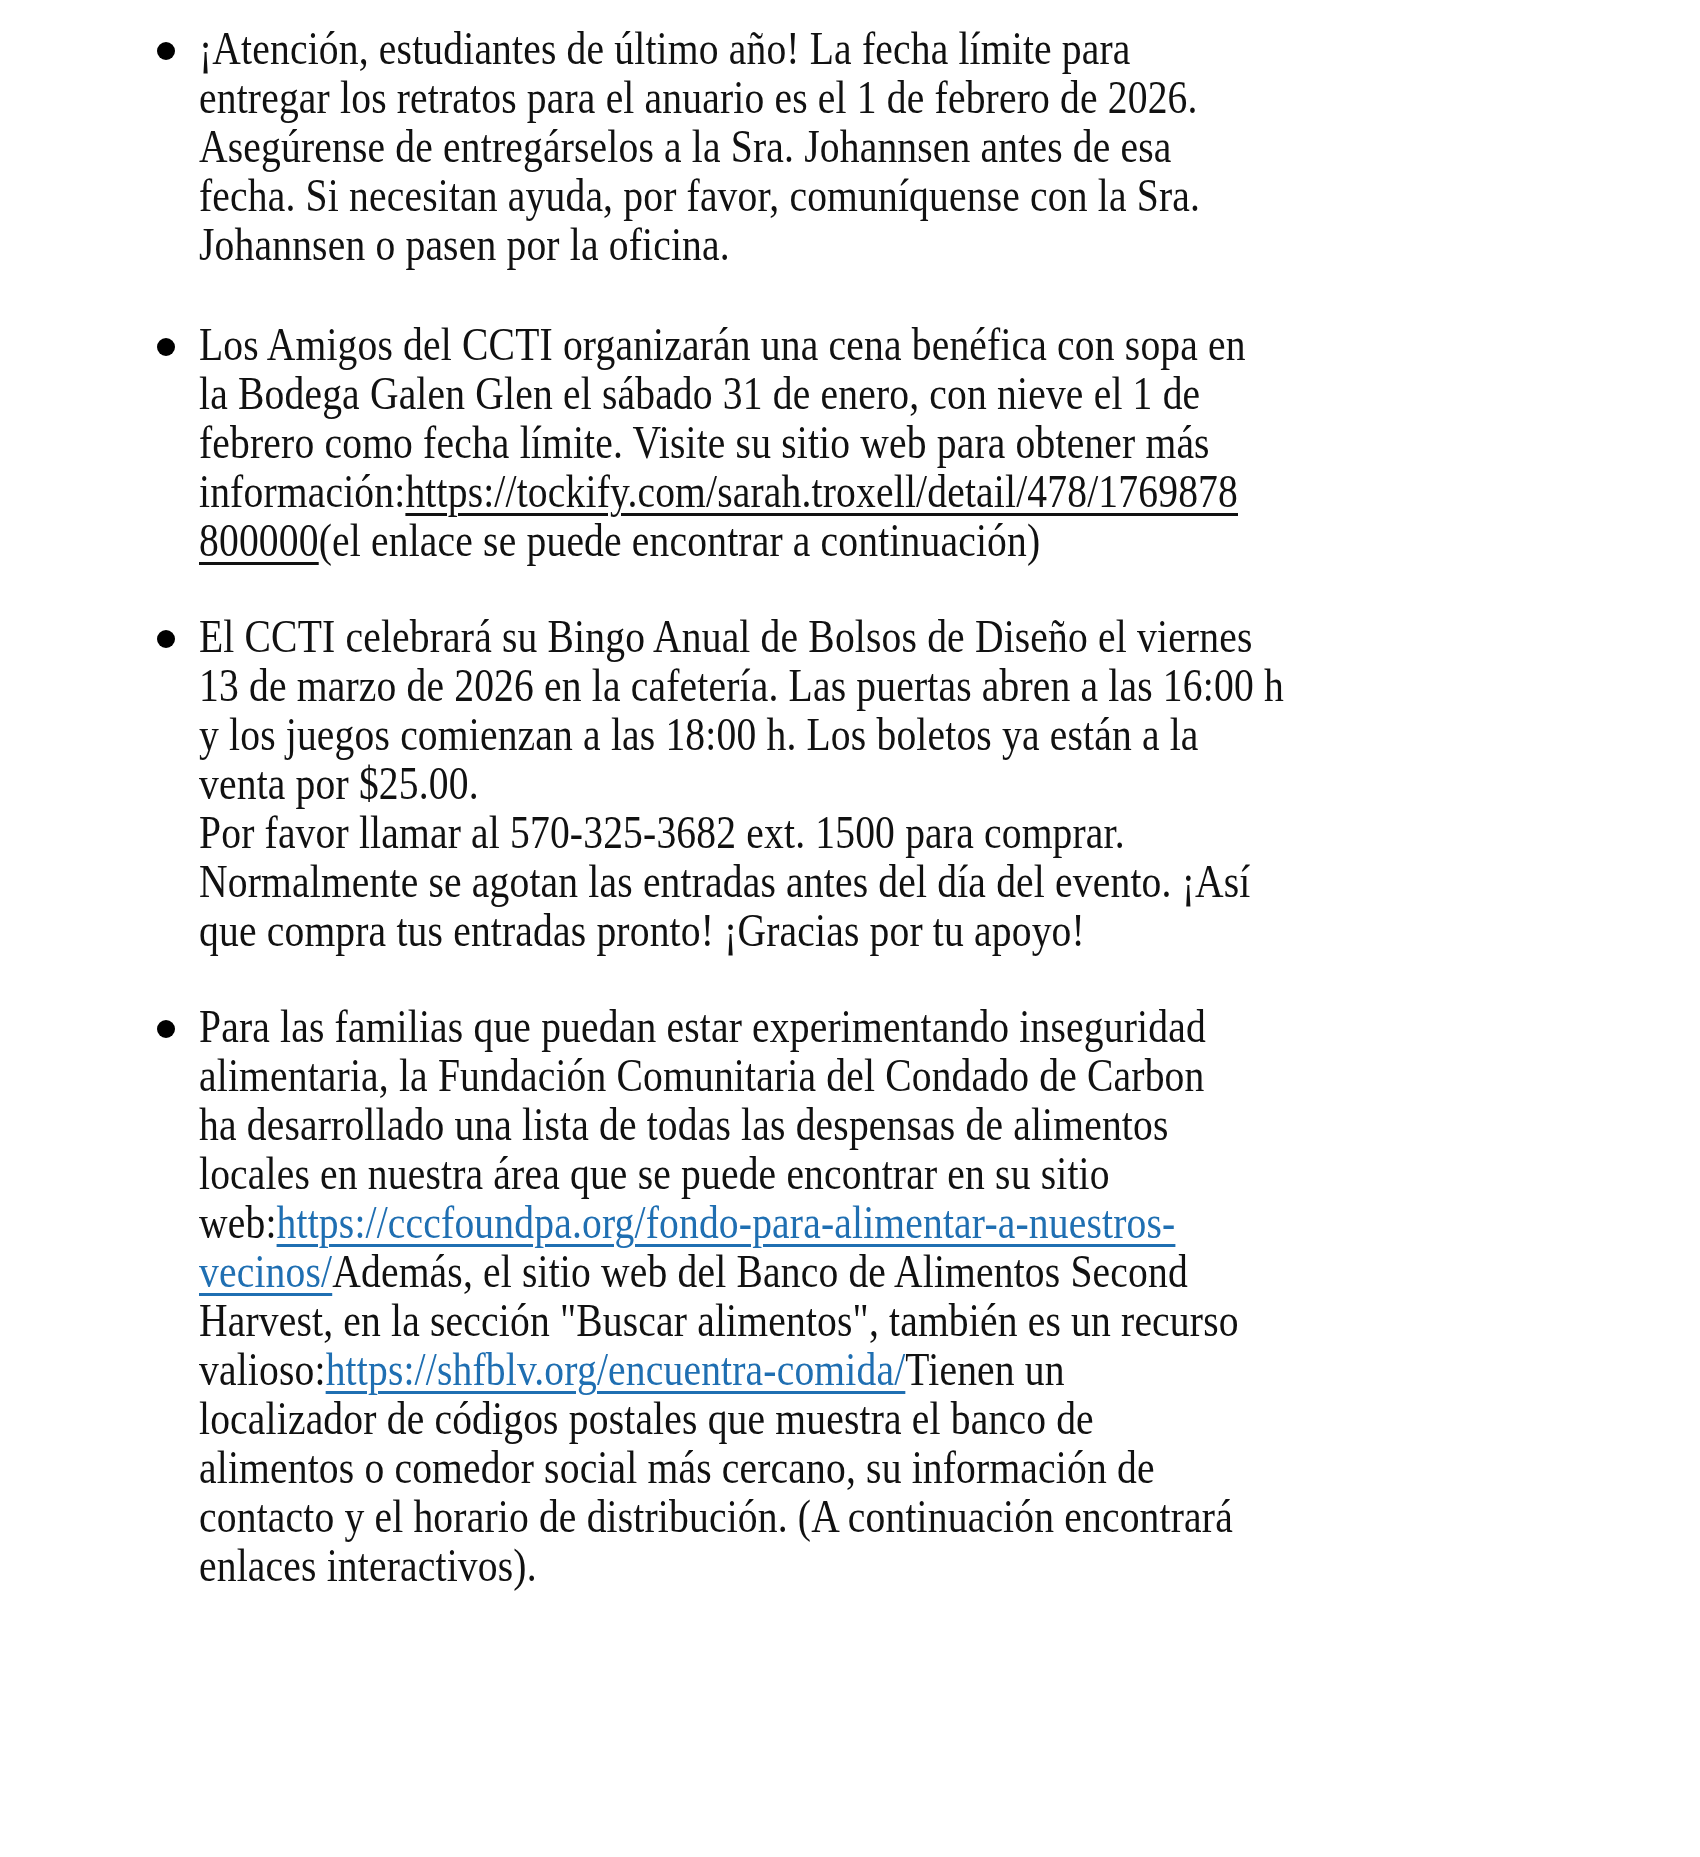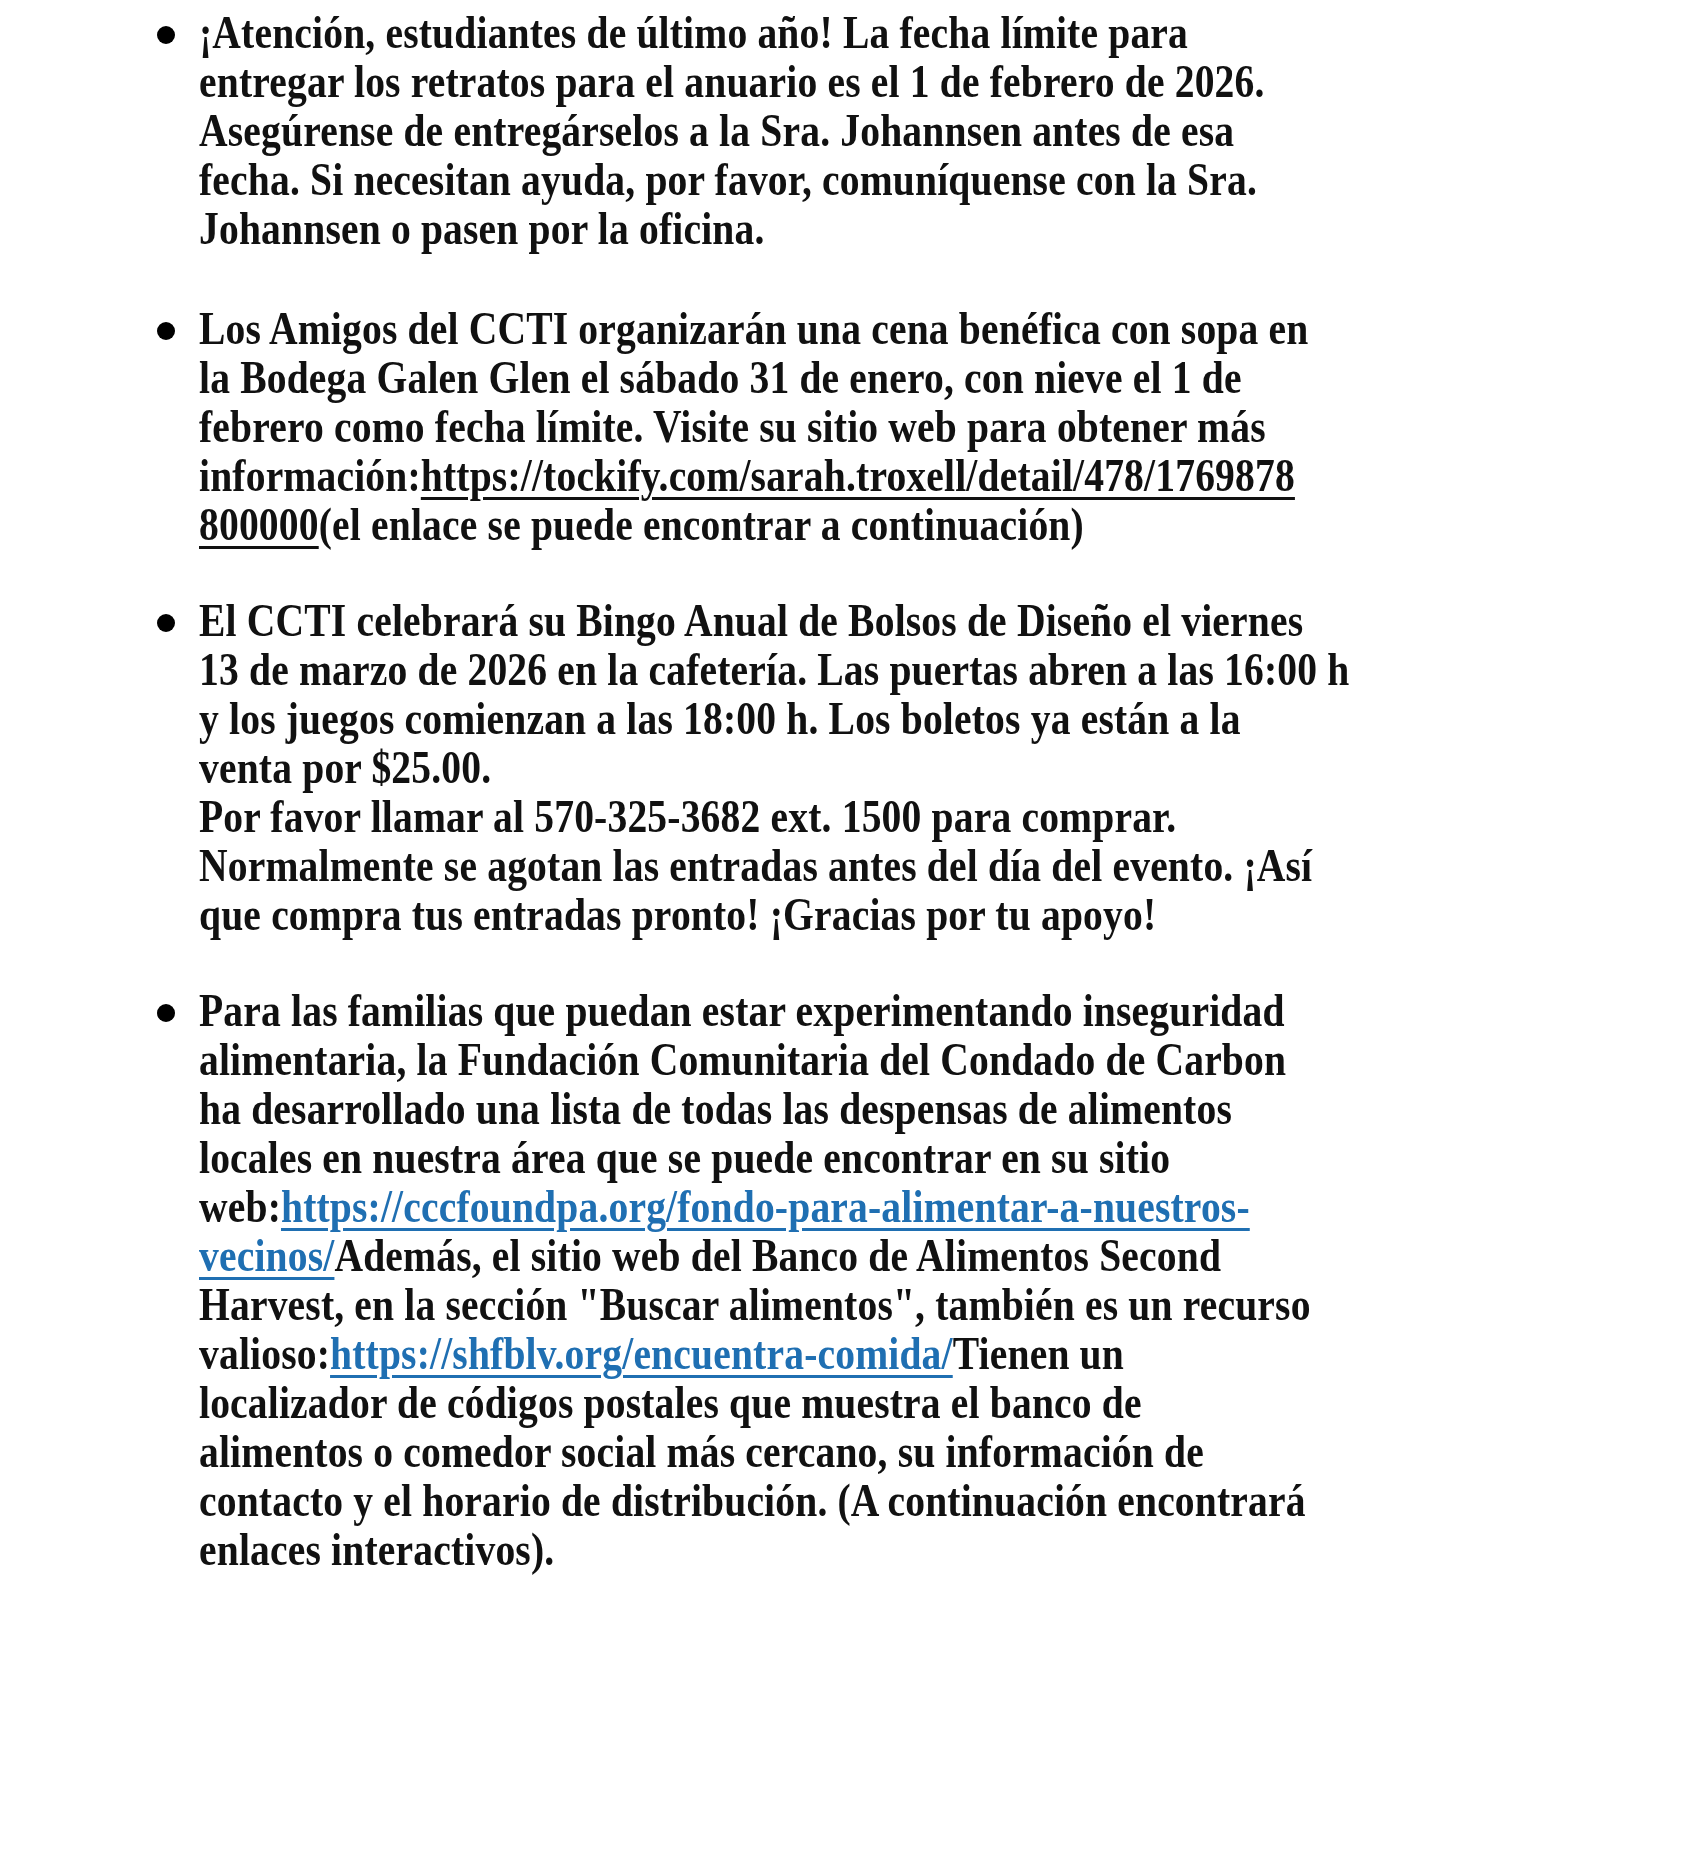--- a/index.html
+++ b/index.html
@@ -11,24 +11,23 @@
       width: 1700px;
       height: 1857px;
       position: relative;
       overflow: hidden;
       font-family: "Liberation Serif", "DejaVu Serif", serif;
       color: #111111;
     }
     .page {
       position: absolute;
       left: 0;
-      top: 0;
+      top: 16px;
       width: 1700px;
       height: 1506px;
-      font-weight: bold;
     }
     .item {
       position: absolute;
       left: 0;
       width: 1700px;
     }
     .bullet {
       position: absolute;
       left: 157px;
       width: 18px;

